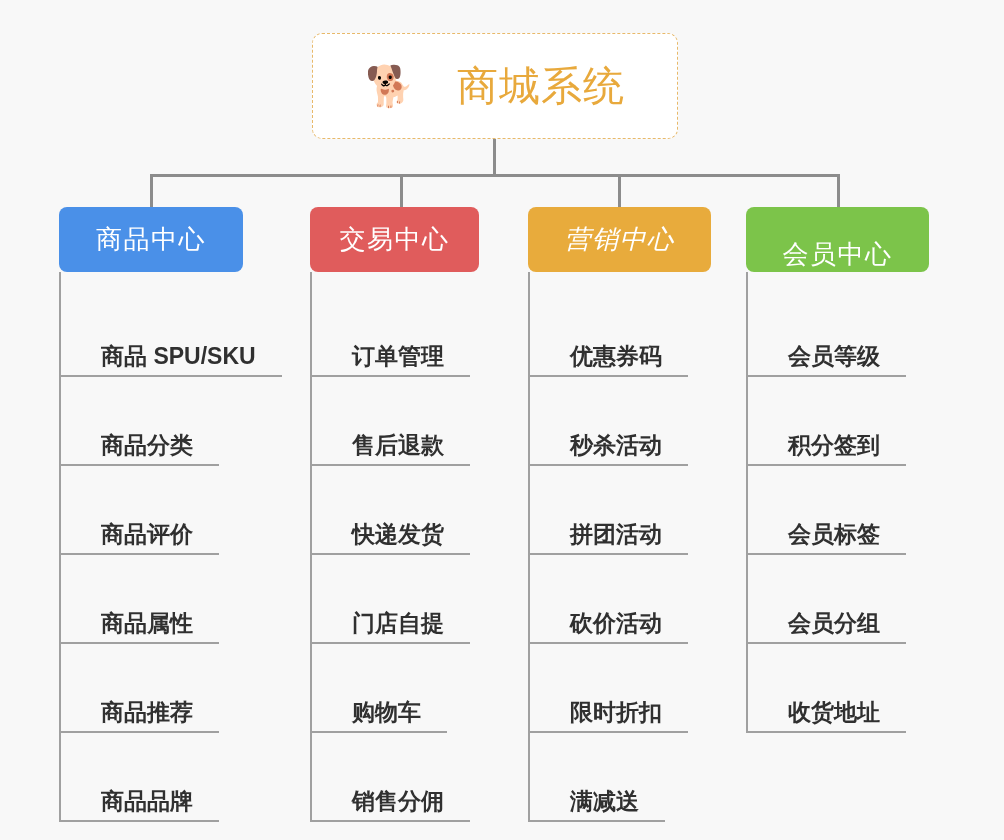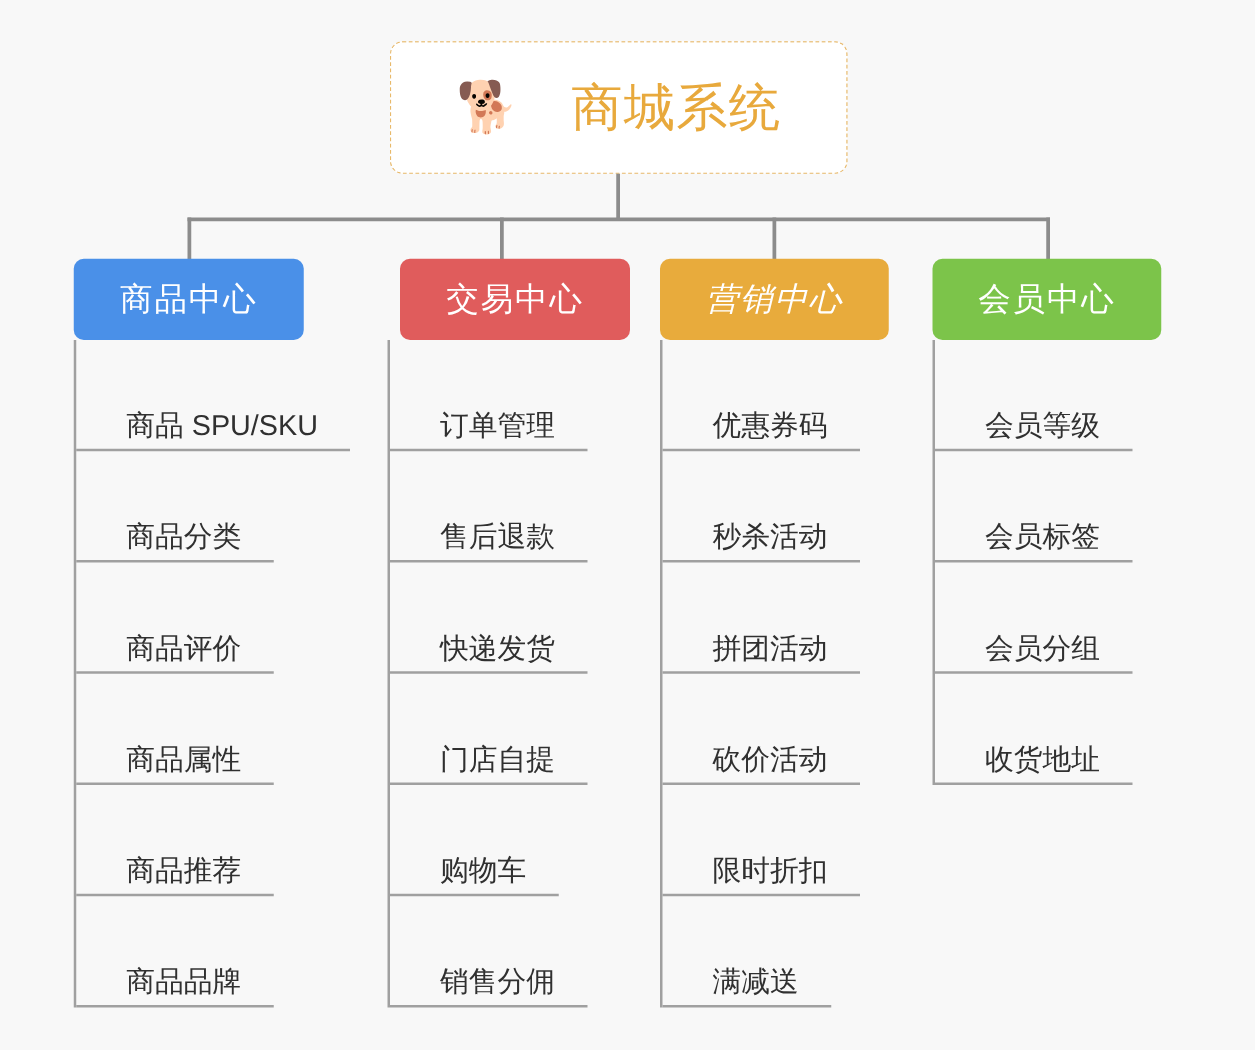--- a/index.html
+++ b/index.html
@@ -66,21 +66,22 @@
     align-items: center;
     justify-content: center;
     color: #ffffff;
     font-size: 26px;
     letter-spacing: 1.5px;
     box-sizing: border-box;
   }
   .leaf-list {
     position: relative;
     margin-top: 0;
-    padding-top: 0;
+    padding-top: 16px;
+    font-weight: bold;
   }
   .trunk {
     position: absolute;
     left: 0;
     top: 0;
     bottom: 0;
     width: 2px;
     background: #a0a0a0;
   }
   .leaf {
@@ -138,21 +139,21 @@
     <div class="leaf">
       <span class="leaf-inner">商品推荐</span>
     </div>
     <div class="leaf">
       <span class="leaf-inner">商品品牌</span>
     </div>
   </div>
 </div>
 
 <div class="column" style="left:310px; width:183px;">
-  <div class="cat-header" style="width:184px; background:#e05c5c;margin-left:10px;">
+  <div class="cat-header" style="width:169px; background:#e05c5c;">
     <span>交易中心</span>
   </div>
   <div class="leaf-list">
     <div class="trunk"></div>
     <div class="leaf">
       <span class="leaf-inner">订单管理</span>
     </div>
     <div class="leaf">
       <span class="leaf-inner">售后退款</span>
     </div>
@@ -192,29 +193,32 @@
     <div class="leaf">
       <span class="leaf-inner">限时折扣</span>
     </div>
     <div class="leaf">
       <span class="leaf-inner">满减送</span>
     </div>
   </div>
 </div>
 
 <div class="column" style="left:746px; width:183px;">
-  <div class="cat-header" style="width:183px; background:#7cc44a;">
+  <div class="cat-header" style="width:183px; background:#7cc44a;align-items:flex-end;">
     <span>会员中心</span>
   </div>
   <div class="leaf-list">
     <div class="trunk"></div>
     <div class="leaf">
       <span class="leaf-inner">会员等级</span>
     </div>
     <div class="leaf">
+      <span class="leaf-inner">积分签到</span>
+    </div>
+    <div class="leaf">
       <span class="leaf-inner">会员标签</span>
     </div>
     <div class="leaf">
       <span class="leaf-inner">会员分组</span>
     </div>
     <div class="leaf">
       <span class="leaf-inner">收货地址</span>
     </div>
   </div>
 </div>

